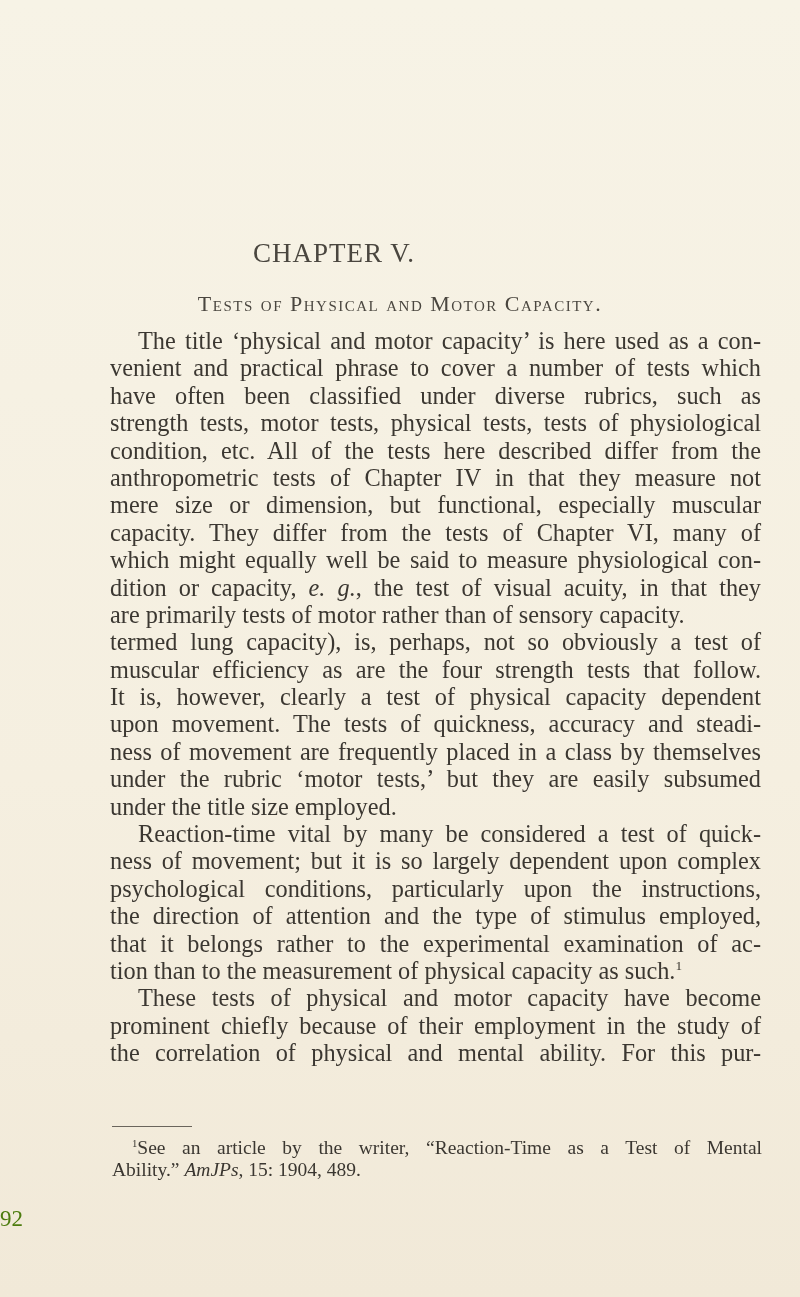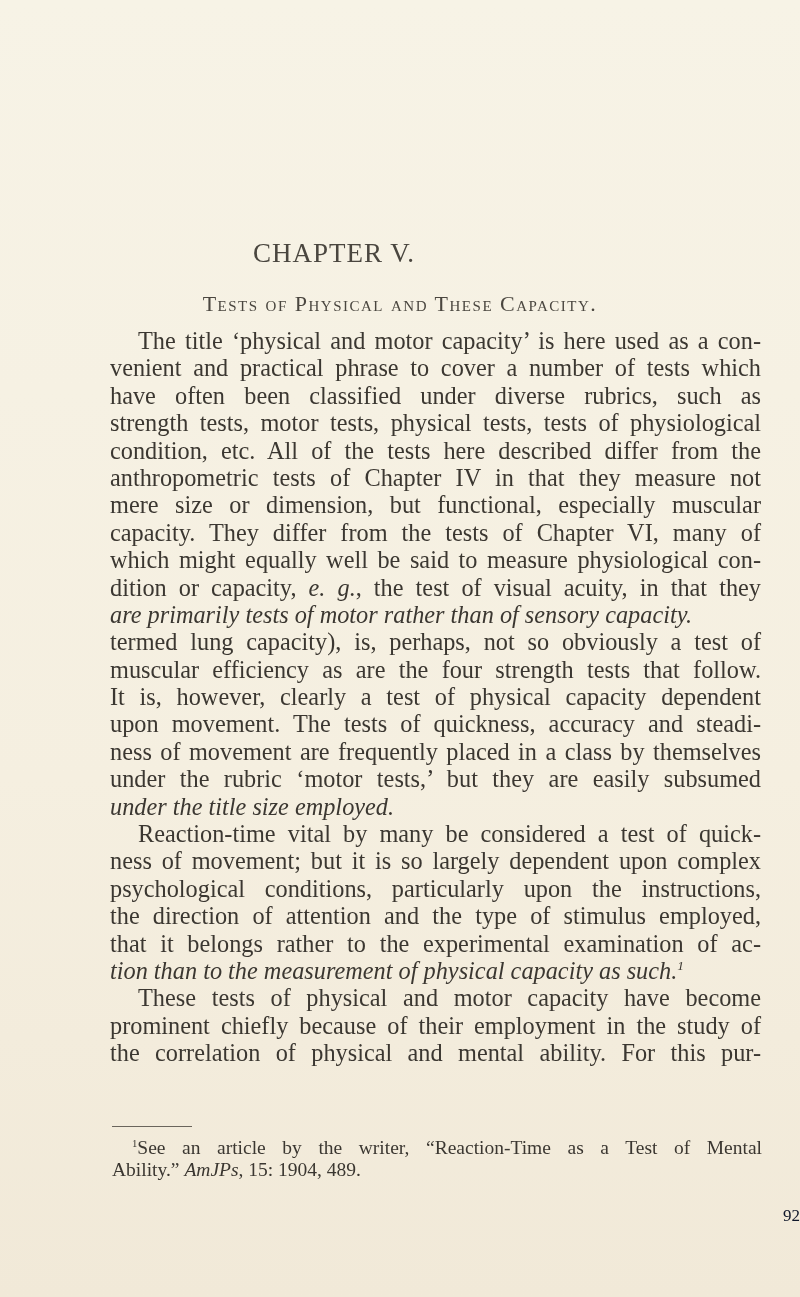--- a/index.html
+++ b/index.html
@@ -18,44 +18,44 @@
     }
     .subtitle {
       position: absolute; top: 291px; left: 0; width: 800px;
       text-align: center; font-size: 22px; font-variant: small-caps; letter-spacing: 1.5px; color: #4a463f;
     }
     .body-text {
       position: absolute; top: 327px; left: 110px; width: 651px;
       font-size: 24.3px; line-height: 27.4px; color: #3b3731;
     }
     .line { display: block; white-space: nowrap; text-align: justify; text-align-last: justify; height: 27.4px; }
-    .line.last { text-align-last: left; font-style: italic; }
+    .line.last { text-align-last: left; }
     .line.indent { padding-left: 28px; }
     .rule {
       position: absolute; top: 1126px; left: 112px; width: 80px; height: 1px; background: #6a655c;
     }
     .footnote {
       position: absolute; top: 1137px; left: 112px; width: 650px;
       font-size: 19.5px; line-height: 22px; color: #3b3731;
     }
     .fn-line { display: block; white-space: nowrap; text-align: justify; text-align-last: justify; }
     .fn-line.first { padding-left: 20px; }
     .fn-line.last { text-align-last: left; }
     sup { font-size: 0.55em; vertical-align: super; line-height: 0; }
     .page-num {
-      position: absolute; top: 1206px; left: 0; width: 800px; text-align: right;
-      font-size: 17px; color: #0f172a;
+      position: absolute; top: 1206px; left: 0; width: 800px; text-align: left;
+      font-size: 23px; color: #4d7c0f;
     }
   </style>
 </head>
 <body>
 
 <div class="page">
   <div class="chapter">CHAPTER V.</div>
-  <div class="subtitle">Tests of Physical and These Capacity.</div>
+  <div class="subtitle">Tests of Physical and Motor Capacity.</div>
 
   <div class="body-text" id="body-text">
       <span class="line indent"><span>The title ‘physical and motor capacity’ is here used as a con-</span></span>
       <span class="line"><span>venient and practical phrase to cover a number of tests which</span></span>
       <span class="line"><span>have often been classified under diverse rubrics, such as</span></span>
       <span class="line"><span>strength tests, motor tests, physical tests, tests of physiological</span></span>
       <span class="line"><span>condition, etc.  All of the tests here described differ from the</span></span>
       <span class="line"><span>anthropometric tests of Chapter IV in that they measure not</span></span>
       <span class="line"><span>mere size or dimension, but functional, especially muscular</span></span>
       <span class="line"><span>capacity.  They differ from the tests of Chapter VI, many of</span></span>

